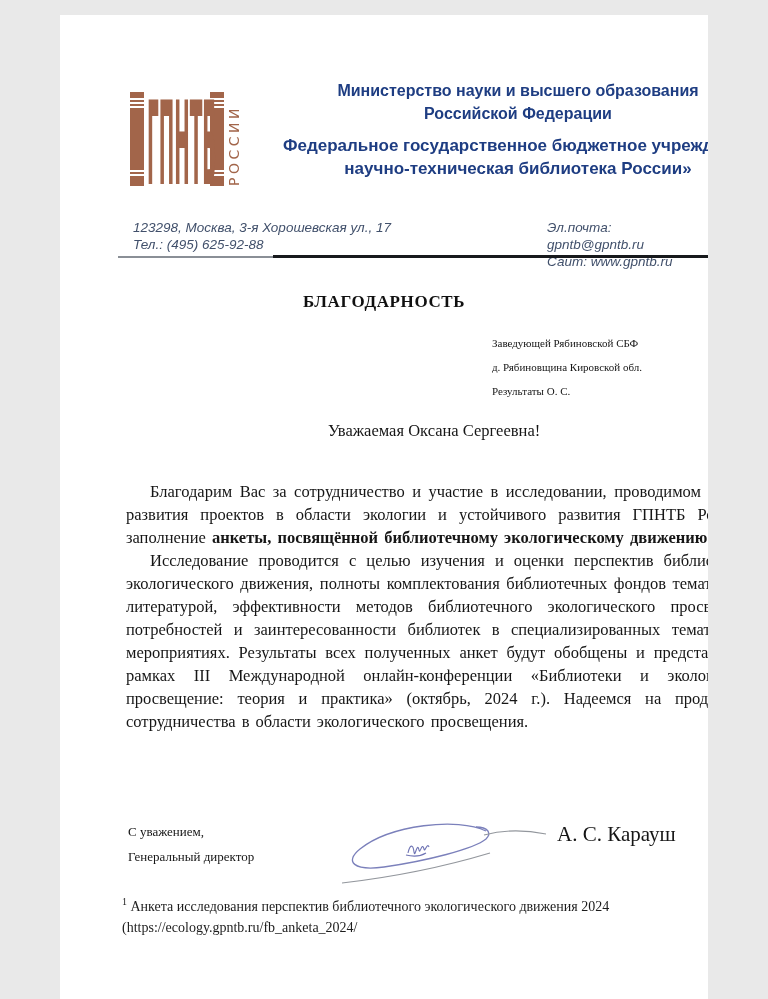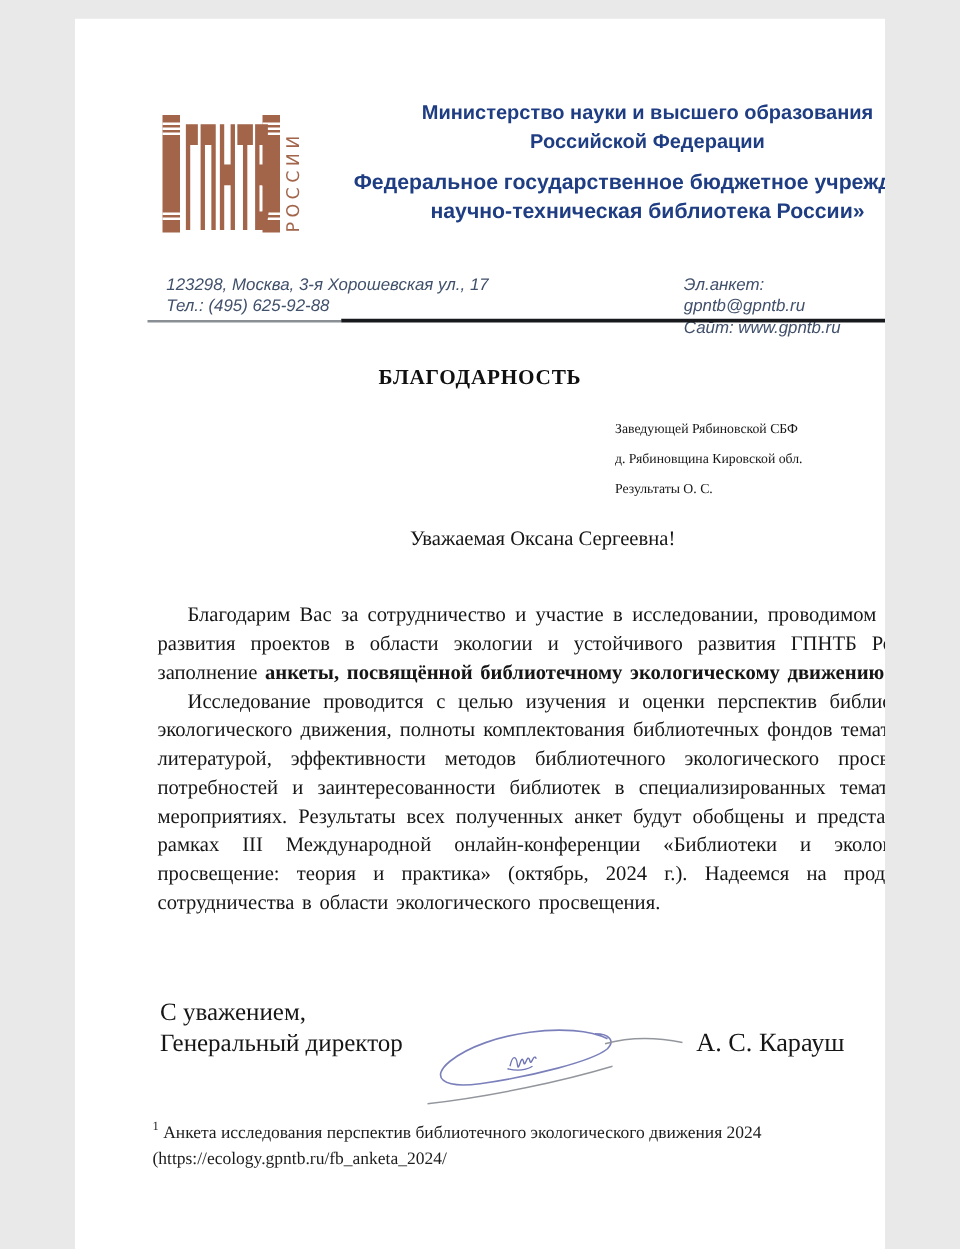--- a/index.html
+++ b/index.html
@@ -34,21 +34,21 @@
     font-size:17px;font-weight:bold;letter-spacing:0.6px;color:#101010;
   }
   .recipient{position:absolute;left:432px;top:316px;font-size:11px;line-height:24px;}
   .salutation{position:absolute;left:268px;top:406px;font-size:16.5px;}
   .body-text{
     position:absolute;left:66px;top:465px;width:642px;
     font-size:16.5px;line-height:23px;text-align:justify;word-spacing:2px;
   }
   .body-text p{margin:0;text-indent:24px;}
   sup{font-size:10px;line-height:0;}
-  .closing{position:absolute;left:68px;top:783px;font-size:20px;line-height:25px;}
+  .closing{position:absolute;left:68px;top:804px;font-size:13px;line-height:25px;}
   .signer{position:absolute;left:497px;top:807px;font-size:21px;}
   .signature{position:absolute;left:278px;top:794px;}
   
   .footnote{position:absolute;left:62px;top:881px;width:620px;font-size:14px;line-height:21px;color:#1c1c1c;}
 </style>
 </head>
 <body>
 
 <div class="page">
 
@@ -84,21 +84,21 @@
       <div>Федеральное государственное бюджетное учреждение</div>
       <div>научно-техническая библиотека России»</div>
     </div>
   </div>
 
   <div class="contact-left">
     <div>123298, Москва, 3-я Хорошевская ул., 17</div>
     <div>Тел.: (495) 625-92-88</div>
   </div>
   <div class="contact-right">
-    <div>Эл.анкет: gpntb@gpntb.ru</div>
+    <div>Эл.почта: gpntb@gpntb.ru</div>
     <div>Сайт: www.gpntb.ru</div>
   </div>
 
   <div class="rule">
     <div class="rule-left"></div>
     <div class="rule-right"></div>
   </div>
 
   <h1 class="title">БЛАГОДАРНОСТЬ</h1>
 

